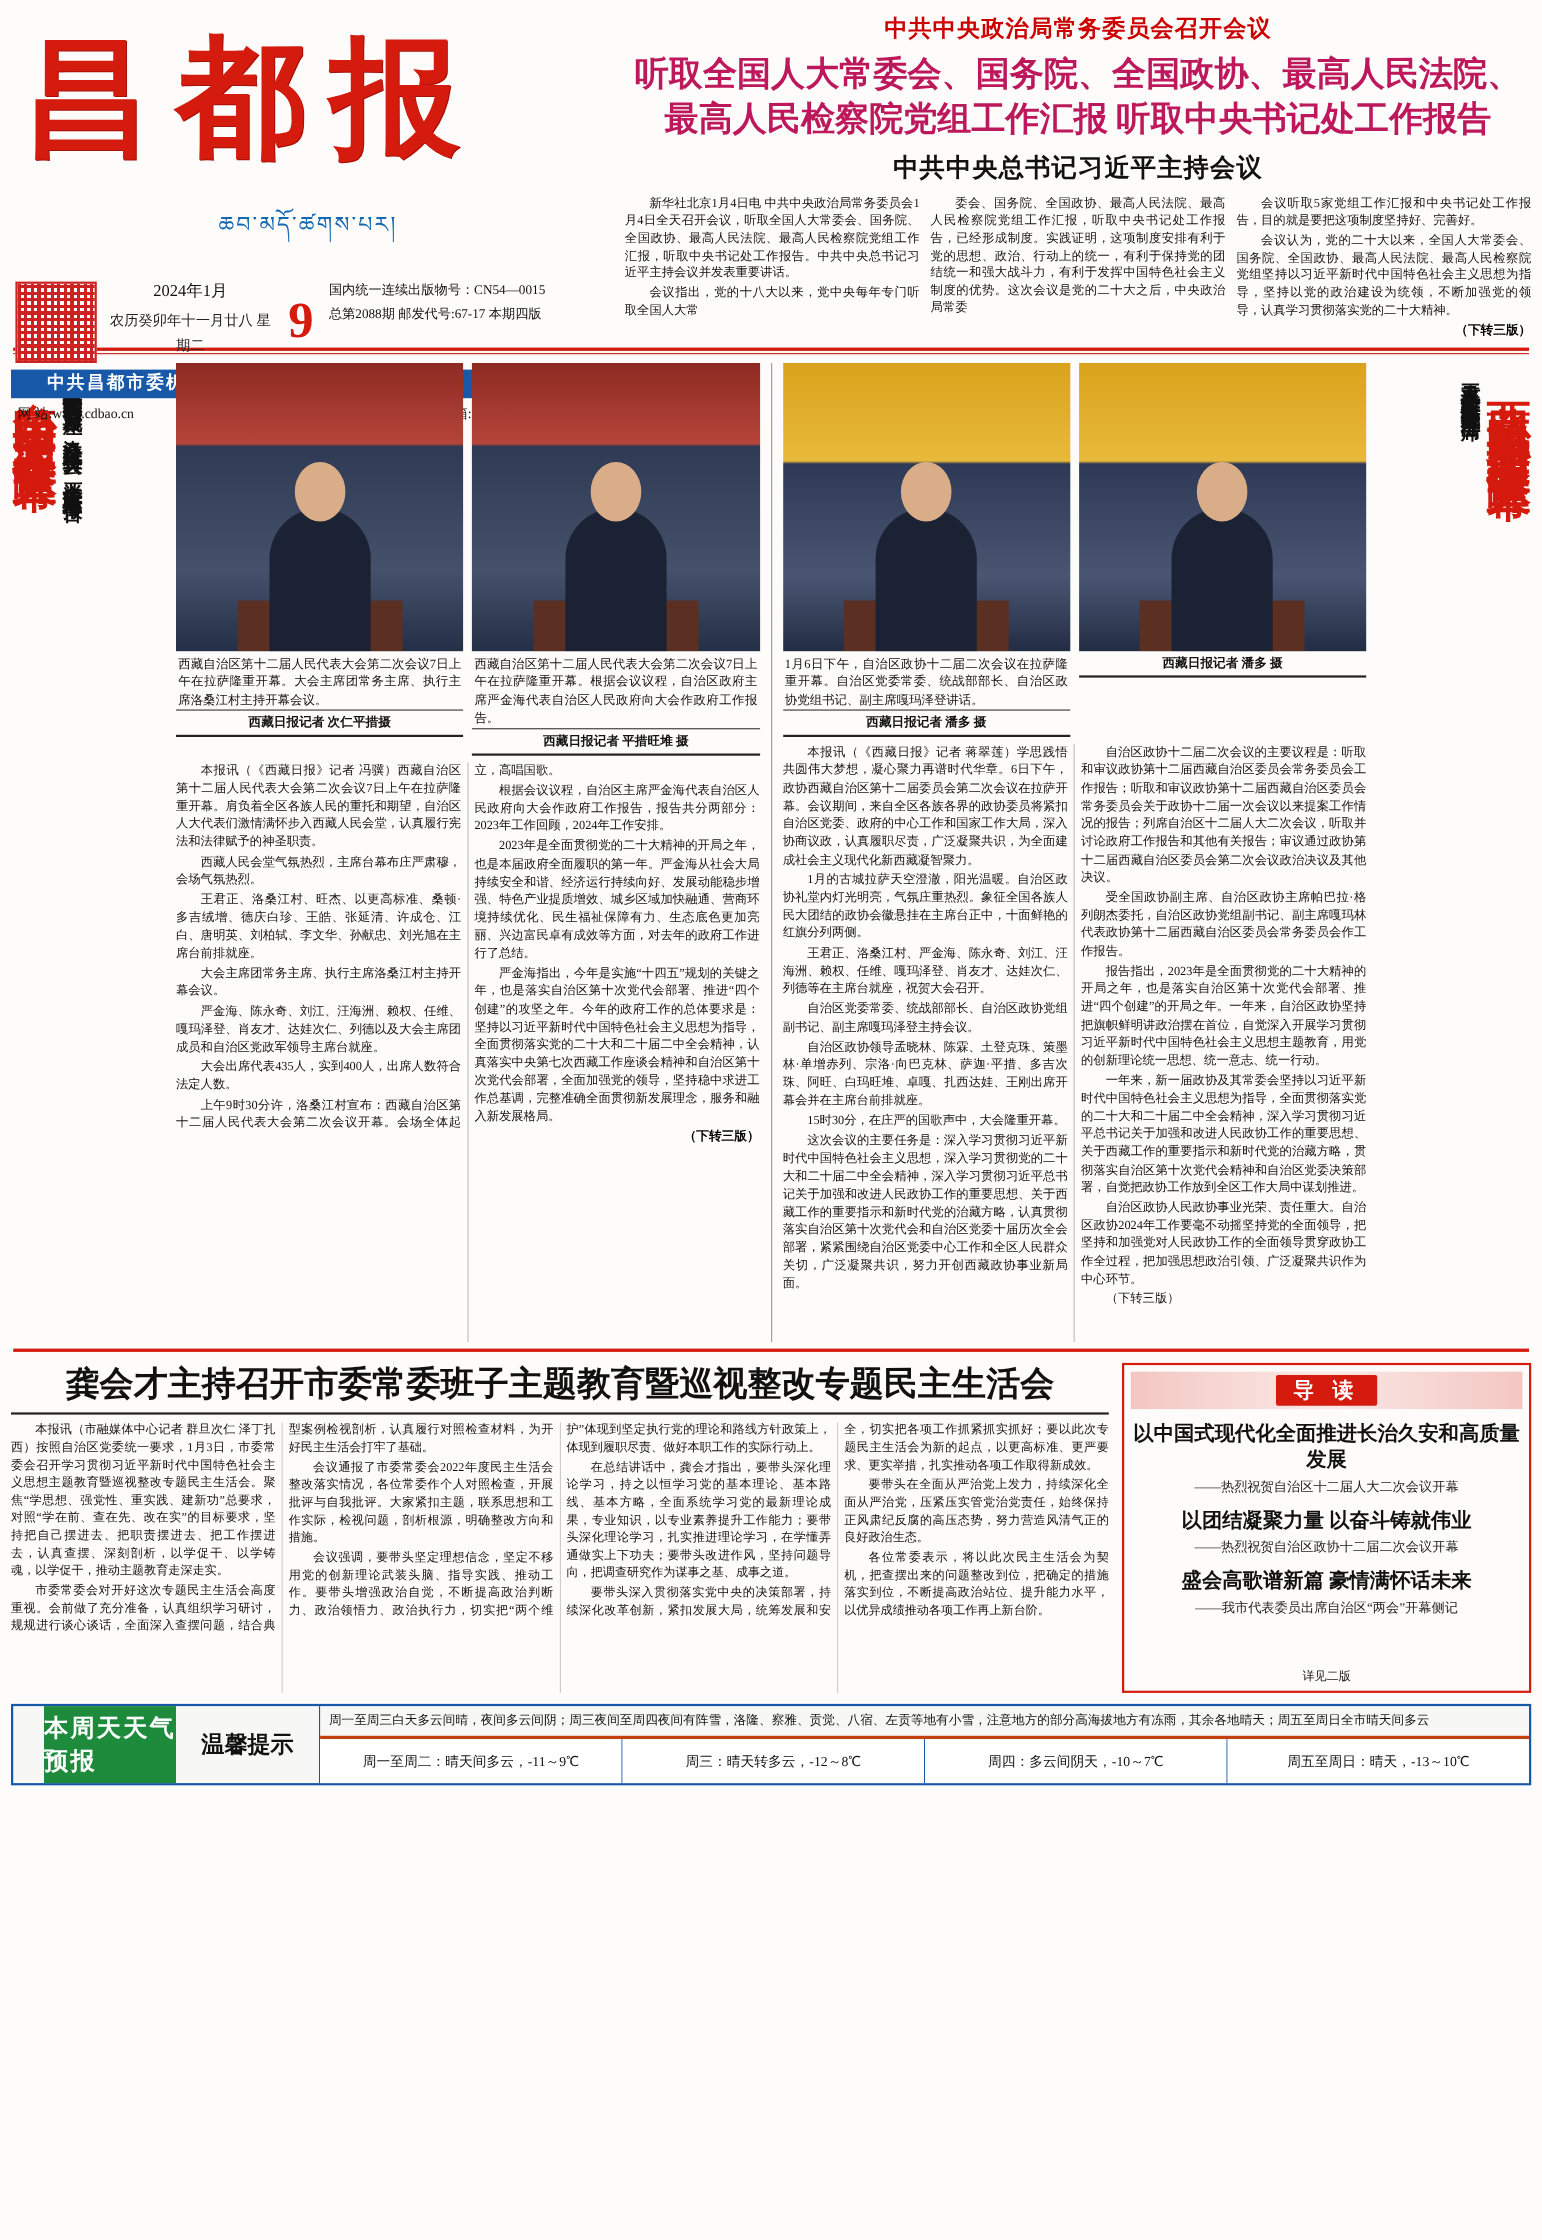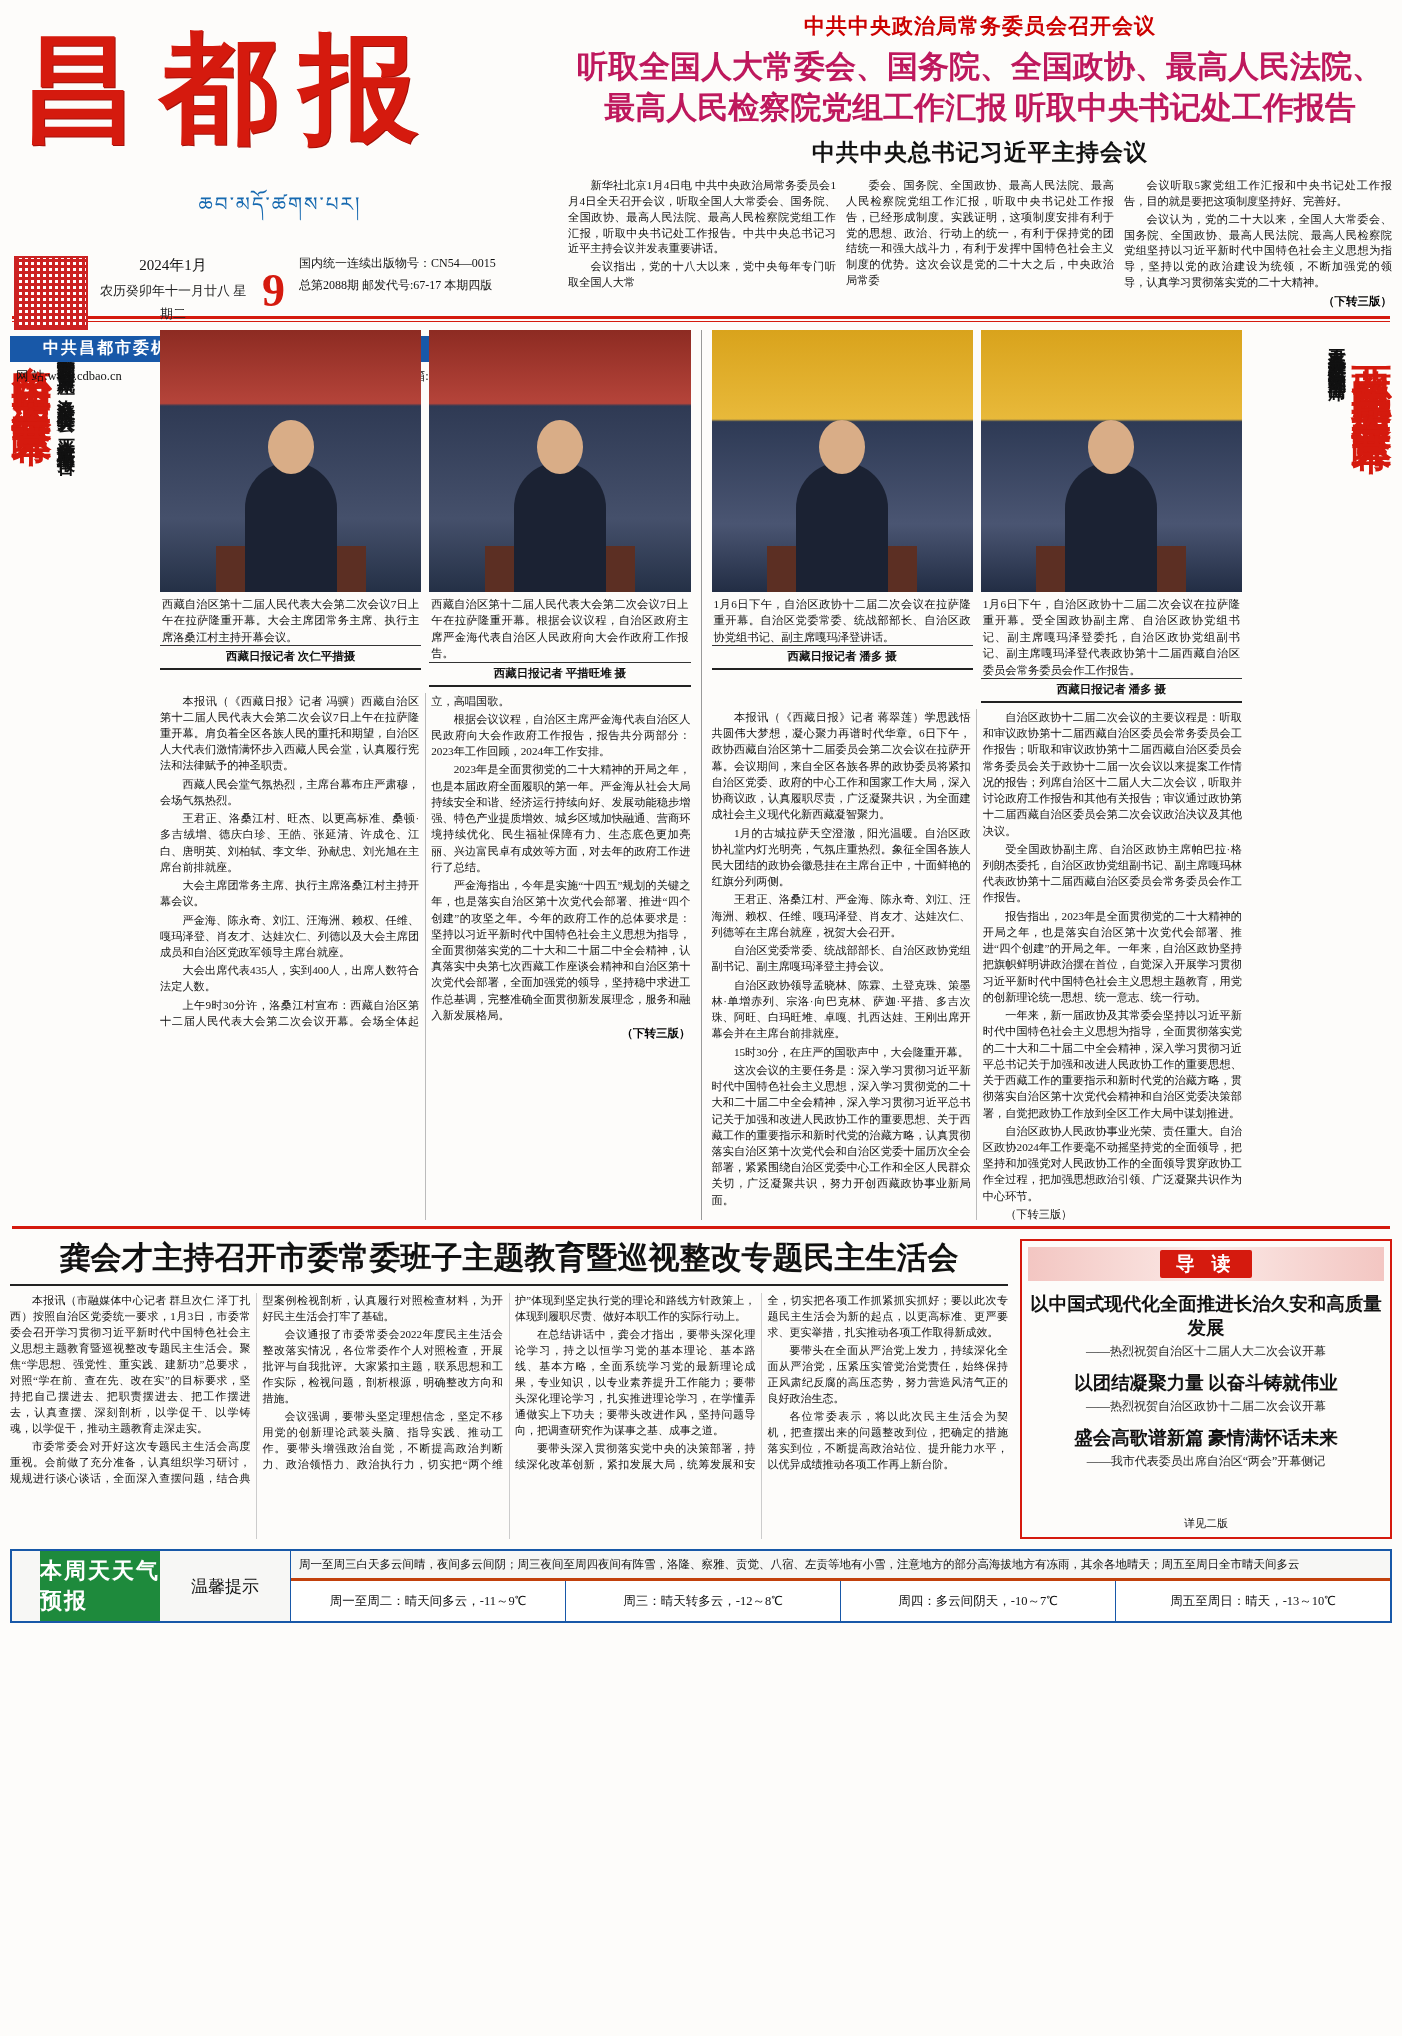--- a/index.html
+++ b/index.html
@@ -165,21 +165,21 @@
   .weather{
     display:flex;align-items:stretch;margin-top:10px;height:74px;
     border:2px solid #1858a8;box-sizing:border-box;background:#f7f7f5;padding-left:28px;
   }
   .wk{
     width:120px;background:#1e8a3c;color:#fff;display:flex;align-items:center;justify-content:center;
     font-size:22px;font-weight:bold;letter-spacing:2px;
   }
   .wtip{
     width:130px;display:flex;align-items:center;justify-content:center;
-    font-size:17px;font-weight:normal;color:#111;border-right:1px solid #1858a8;
+    font-size:21px;font-weight:bold;color:#111;border-right:1px solid #1858a8;
   }
   .wmain{flex:1;display:flex;flex-direction:column;}
   .wtop{font-size:11.5px;padding:5px 8px;line-height:1.5;border-bottom:3px solid #c2410c;}
   .wrow{display:flex;flex:1;}
   .wcell{
     flex:1;border-right:1px solid #1858a8;display:flex;align-items:center;justify-content:center;
     font-size:12.5px;background:#fff;
   }
   .wcell:last-child{border-right:none;}
 </style>
@@ -301,21 +301,20 @@
             </div>
             <div class="cap">1月6日下午，自治区政协十二届二次会议在拉萨隆重开幕。自治区党委常委、统战部部长、自治区政协党组书记、副主席嘎玛泽登讲话。</div>
             <div class="credit">西藏日报记者 潘多 摄</div>
           </div>
           <div class="photo-wrap">
             <div class="photo gold">
               <div class="podium"></div>
               <div class="figure"></div>
               <div class="head"></div>
             </div>
-            <div class="cap">1月6日下午，自治区政协十二届二次会议在拉萨隆重开幕。受全国政协副主席、自治区政协党组书记、副主席嘎玛泽登委托，自治区政协党组副书记、副主席嘎玛泽登代表政协第十二届西藏自治区委员会常务委员会作工作报告。</div>
             <div class="credit">西藏日报记者 潘多 摄</div>
           </div>
         </div>
         <div class="story-body">
           <p>本报讯（《西藏日报》记者 蒋翠莲）学思践悟共圆伟大梦想，凝心聚力再谱时代华章。6日下午，政协西藏自治区第十二届委员会第二次会议在拉萨开幕。会议期间，来自全区各族各界的政协委员将紧扣自治区党委、政府的中心工作和国家工作大局，深入协商议政，认真履职尽责，广泛凝聚共识，为全面建成社会主义现代化新西藏凝智聚力。</p>
           <p>1月的古城拉萨天空澄澈，阳光温暖。自治区政协礼堂内灯光明亮，气氛庄重热烈。象征全国各族人民大团结的政协会徽悬挂在主席台正中，十面鲜艳的红旗分列两侧。</p>
           <p>王君正、洛桑江村、严金海、陈永奇、刘江、汪海洲、赖权、任维、嘎玛泽登、肖友才、达娃次仁、列德等在主席台就座，祝贺大会召开。</p>
           <p>自治区党委常委、统战部部长、自治区政协党组副书记、副主席嘎玛泽登主持会议。</p>
           <p>自治区政协领导孟晓林、陈霖、土登克珠、策墨林·单增赤列、宗洛·向巴克林、萨迦·平措、多吉次珠、阿旺、白玛旺堆、卓嘎、扎西达娃、王刚出席开幕会并在主席台前排就座。</p>
           <p>15时30分，在庄严的国歌声中，大会隆重开幕。</p>

